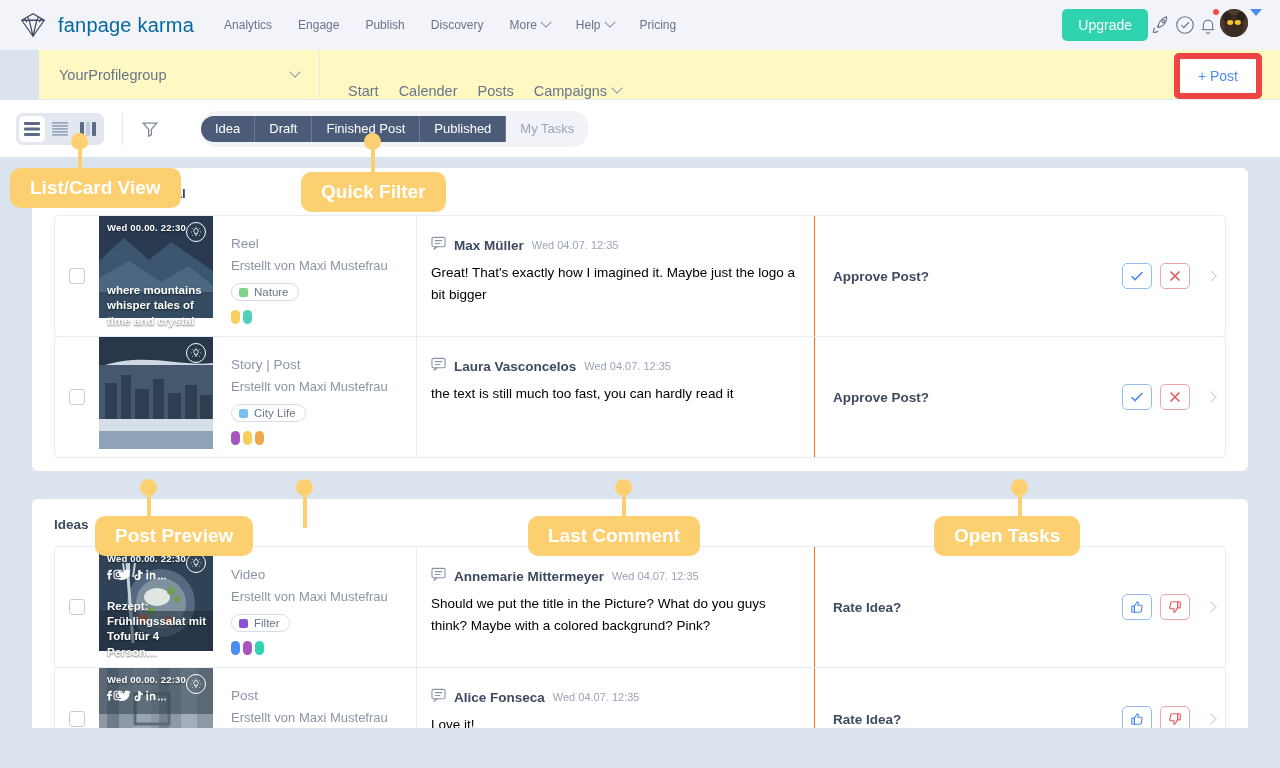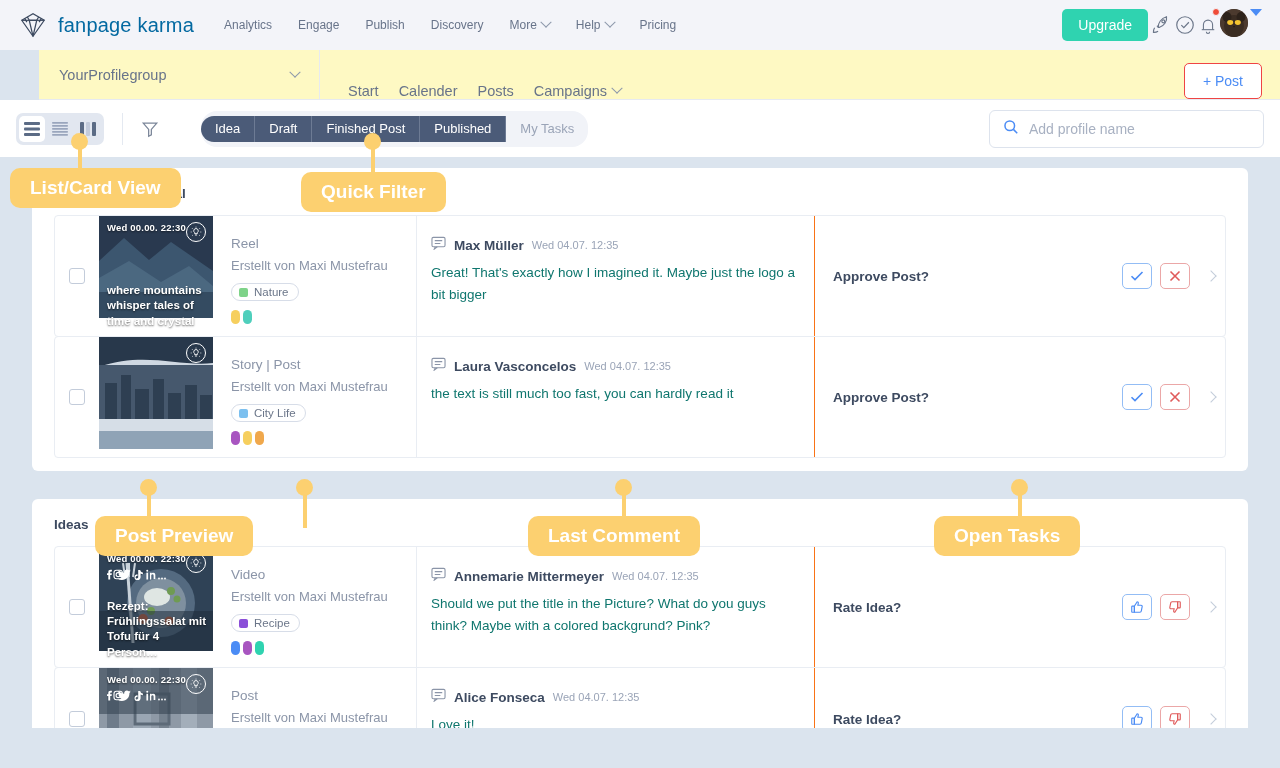--- a/index.html
+++ b/index.html
@@ -55,21 +55,21 @@
   .profilegroup {
     width: 281px; height: 100%; display: flex; align-items: center;
     justify-content: space-between; padding: 0 20px;
     border-right: 1px solid #e6eaf1; cursor: pointer;
   }
   .profilegroup span { font-size: 14.5px; color: #68748a; }
   .subnav-links { display: flex; align-items: center; gap: 20px; padding-left: 28px; }
   .subnav-link { font-size: 14.5px; color: #68748a; cursor: pointer;
     display: flex; align-items: center; gap: 6px; }
   .post-btn {
-    margin-left: auto; margin-right: 18px; border: 1px solid #ef4444;
+    margin-left: auto; margin-right: 18px; border: 6px solid #ef4444;
     background: #fff; color: #4b8cf5; font-size: 14px; font-family: inherit;
     padding: 9px 18px; border-radius: 5px; cursor: pointer;
   }
 
   
   .toolbar {
     height: 57px; background: #fff; display: flex; align-items: center;
     padding: 0 16px; position: relative; z-index: 28;
   }
   .view-toggle {
@@ -172,21 +172,21 @@
   .dots { display: flex; gap: 3px; margin-top: 9px; }
   .dot { width: 9px; height: 14px; border-radius: 5px; }
 
   .cell-comment {
     flex: 1 1 auto; padding: 20px 18px 12px 14px;
     border-right: 1px solid #f97316;
   }
   .cmt-head { display: flex; align-items: center; gap: 8px; }
   .cmt-name { font-size: 13.5px; font-weight: bold; color: #3d4a60; }
   .cmt-time { font-size: 11px; color: #9aa4b7; }
-  .cmt-body { font-size: 13.5px; color: #0f766e; line-height: 1.6; margin-top: 8px; }
+  .cmt-body { font-size: 13.5px; color: #000000; line-height: 1.6; margin-top: 8px; }
 
   .cell-task {
     flex: 0 0 410px; display: flex; align-items: center;
     padding: 0 10px 0 18px;
   }
   .task-label { font-size: 13.5px; font-weight: bold; color: #3d4a60; }
   .task-actions { margin-left: auto; display: flex; align-items: center; gap: 8px; }
   .tbtn {
     width: 30px; height: 26px; border-radius: 5px; background: #fff;
     display: flex; align-items: center; justify-content: center; cursor: pointer;
@@ -359,29 +359,20 @@
   </span>
 
   <div class="quickfilter">
     <div class="qf-item">Idea</div>
     <div class="qf-item">Draft</div>
     <div class="qf-item">Finished Post</div>
     <div class="qf-item">Published</div>
     <div class="qf-item inactive">My Tasks</div>
   </div>
 
-  <div class="search-wrap">
-    <span>
-      <svg width="16" height="16" viewBox="0 0 18 18" fill="none" stroke="#4b8cf5" stroke-width="1.7">
-        <circle cx="7.6" cy="7.6" r="5.4"></circle>
-          <path d="M11.7 11.7L16 16"></path>
-      </svg>
-    </span>
-    <input type="text" placeholder="Add profile name" style="">
-  </div>
 </div>
 
 <div class="main">
 
   <div class="panel first">
     <div class="section-title">Waiting for Approval</div>
 
     <div class="row">
       <div class="cell-check">
         <div class="chk"></div>
@@ -575,21 +566,21 @@
                 <path d="M8 .9v1.1M3 3.2l.8.8M13 3.2l-.8.8M1 8h1.1M13.9 8H15M3.1 12.8l.8-.8M12.9 12.8l-.8-.8"></path>
             </svg>
           </div>
         </div>
       </div>
       <div class="cell-info">
         <div class="info-type">Video</div>
         <div class="info-author">Erstellt von Maxi Mustefrau</div>
         <div class="tag">
           <span class="tag-dot" style="background:#8b4fd8"></span>
-          <span>Recipe</span>
+          <span>Filter</span>
         </div>
         <div class="dots">
           <span class="dot" style="background:#4b8cf5"></span>
           <span class="dot" style="background:#a855c0"></span>
           <span class="dot" style="background:#2fd3b0"></span>
         </div>
       </div>
       <div class="cell-comment">
         <div class="cmt-head">
           <span>

